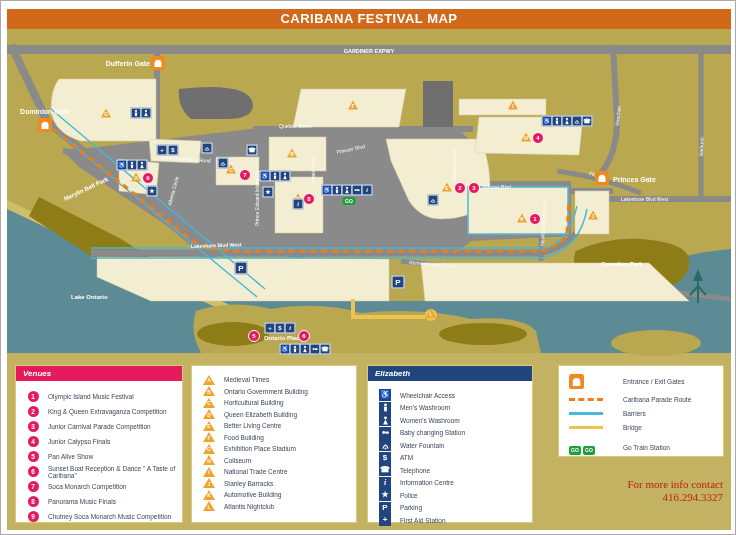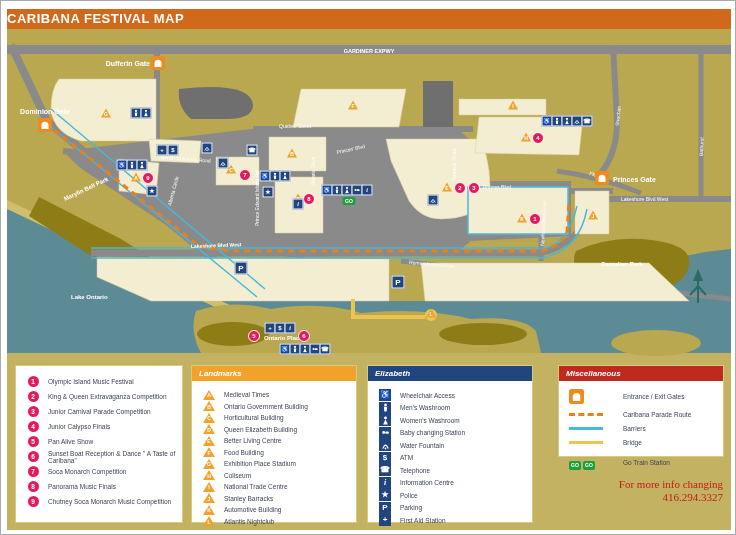--- a/index.html
+++ b/index.html
@@ -1,18 +1,18 @@
 <!DOCTYPE html>
 <html><head>
 <meta charset="utf-8">
 <style>
   html,body{margin:0;padding:0;background:#e8e8e8;font-family:"Liberation Sans",sans-serif;}
   .page{position:relative;width:736px;height:535px;background:#ffffff;border:1px solid #aaa;box-sizing:border-box;overflow:hidden;margin:0 auto;}
   .titlebar{position:absolute;left:6px;top:8px;width:724px;height:20px;background:#d2691a;color:#fff;
-    font-weight:bold;font-size:13px;letter-spacing:.5px;line-height:20px;}
+    font-weight:bold;font-size:13px;letter-spacing:.5px;text-align:center;line-height:20px;}
   svg.map{position:absolute;left:0;top:0;width:736px;height:535px;}
   svg text{font-family:"Liberation Sans",sans-serif;}
   .rd{fill:#fff;font-size:5.5px;}
   .rd2{fill:#fff;font-size:5px;}
   .area{fill:#fff;font-weight:bold;font-size:6px;}
   .gatelab{fill:#fff;font-weight:bold;font-size:7px;}
 
   
   #markers{position:absolute;left:0;top:0;width:736px;height:535px;pointer-events:none;}
   .mk{position:absolute;transform:translate(-50%,-50%);display:flex;align-items:center;justify-content:center;}
@@ -383,20 +383,21 @@
       </div>
       <div class="mk mkg" style="left: 601px; top: 177px;">
         <svg viewBox="0 0 12 12">
           <rect width="12" height="12" rx="2" fill="#ee8a1e"></rect>
           <path d="M3 9.5 V6.2 a3 3 0 0 1 6 0 V9.5 Z" fill="#fff"></path>
         </svg>
       </div>
     </div>
 
   <div class="lbox" id="venues-box" style="left:14px;top:364px;width:168px;height:158px;">
+    <div class="lhead" style="background:#e31b5d;">Venues</div>
     <ul>
         <li>
           <span class="sym">
             <span class="vnum">1</span>
           </span>
           <span class="lab">Olympic Island Music Festival</span>
         </li>
         <li>
           <span class="sym">
             <span class="vnum">2</span>
@@ -442,21 +443,20 @@
         <li>
           <span class="sym">
             <span class="vnum">9</span>
           </span>
           <span class="lab">Chutney Soca Monarch Music Competition</span>
         </li>
       </ul>
   </div>
 
   <div class="lbox" id="landmarks-box" style="left:190px;top:364px;width:166px;height:158px;">
-    <div class="lhead" style="background:#f0a22b;">Landmarks</div>
     <ul>
         <li>
           <span class="sym">
             <span class="tri">
               <i>A</i>
             </span>
           </span>
           <span class="lab">Medieval Times</span>
         </li>
         <li>
@@ -636,21 +636,20 @@
         <li>
           <span class="sym">
             <span class="fac">+</span>
           </span>
           <span class="lab">First Aid Station</span>
         </li>
       </ul>
   </div>
 
   <div class="lbox" id="misc-box" style="left:557px;top:364px;width:166px;height:92px;">
-    <div class="lhead" style="background:#be2a1d;">Miscellaneous</div>
     <ul>
         <li>
           <span class="sym sw">
             <span class="gatebig">
               <svg viewBox="0 0 12 12">
                 <rect width="12" height="12" rx="2" fill="#ee8a1e"></rect>
                 <path d="M3 9.5 V6.2 a3 3 0 0 1 6 0 V9.5 Z" fill="#fff"></path>
               </svg>
             </span>
           </span>
@@ -677,17 +676,17 @@
         <li>
           <span class="sym sw">
             <span><span class="gochip">GO</span><span class="gochip">GO</span></span>
           </span>
           <span class="lab">Go Train Station</span>
         </li>
       </ul>
   </div>
 
   <div class="contact">
-    <div>For more info changing</div>
+    <div>For more info contact</div>
     <div>416.294.3327</div>
   </div>
 
 </div>
 
 </body></html>

